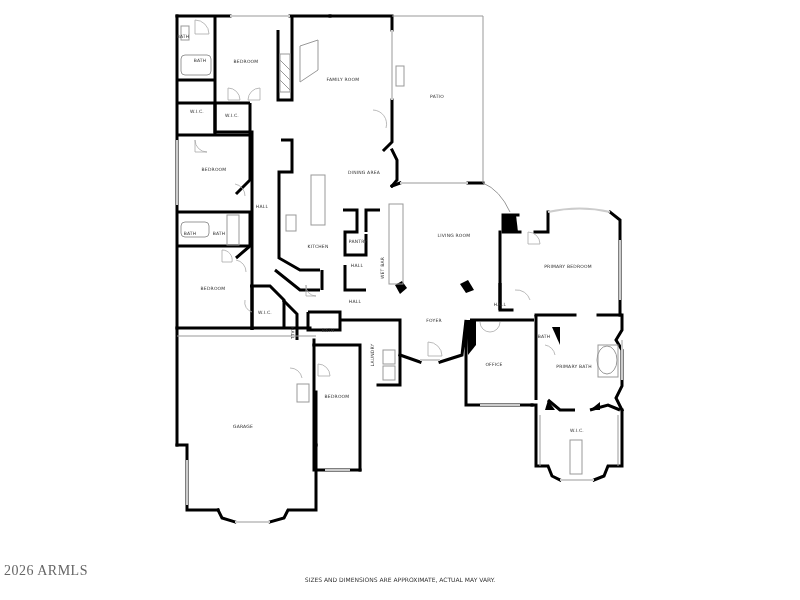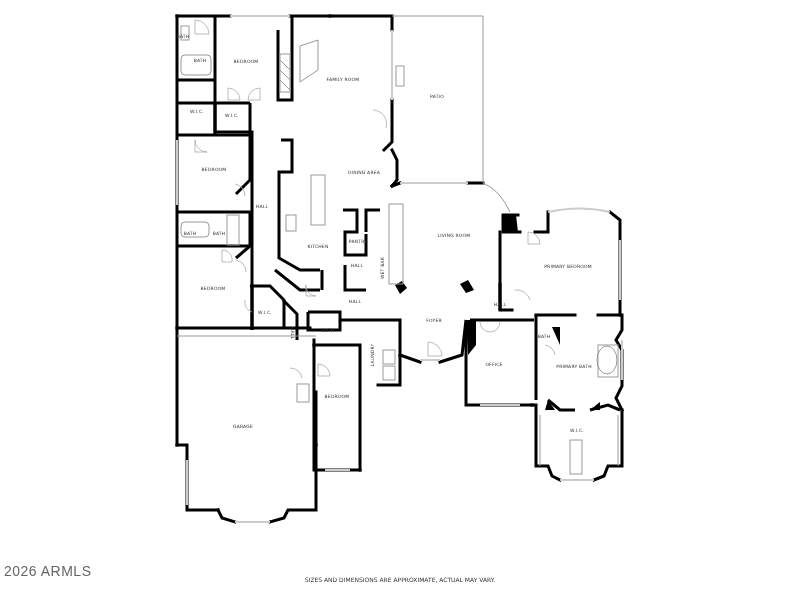--- a/index.html
+++ b/index.html
@@ -1,21 +1,21 @@
 <!DOCTYPE html>
 <html><head>
 <meta charset="utf-8">
 <style>
   html, body { margin:0; padding:0; background:#ffffff; }
   body { width:800px; height:600px; position:relative; overflow:hidden; font-family:"Liberation Sans", sans-serif; }
   #plan { position:absolute; left:0; top:0; width:800px; height:600px; }
   .lbl { position:absolute; font-family:"DejaVu Sans", sans-serif; font-size:4.5px; color:#333; letter-spacing:0.2px; white-space:nowrap; transform:translate(-50%,-50%); }
   .lbl.v { transform:translate(-50%,-50%) rotate(90deg); }
   .lbl.vr { transform:translate(-50%,-50%) rotate(-90deg); }
-  #watermark { position:absolute; left:4px; top:563px; font-family:Liberation Sans, sans-serif; font-size:14px; color:#666; letter-spacing:0.5px; }
+  #watermark { position:absolute; left:4px; top:563px; font-family:Liberation Serif, serif; font-size:14px; color:#666; letter-spacing:0.5px; }
   #disclaimer { position:absolute; left:400px; top:579px; transform:translate(-50%,-50%); font-family:"DejaVu Sans", sans-serif; font-size:6px; color:#333; white-space:nowrap; }
 </style>
 </head>
 <body>
 
 <svg id="plan" viewBox="0 0 800 600" xmlns="http://www.w3.org/2000/svg">
   <g fill="none" stroke="#000" stroke-width="3" stroke-linecap="square">
 
     <polyline points="177,16 177,445"></polyline>
     <polyline points="177,16 230,16"></polyline>

